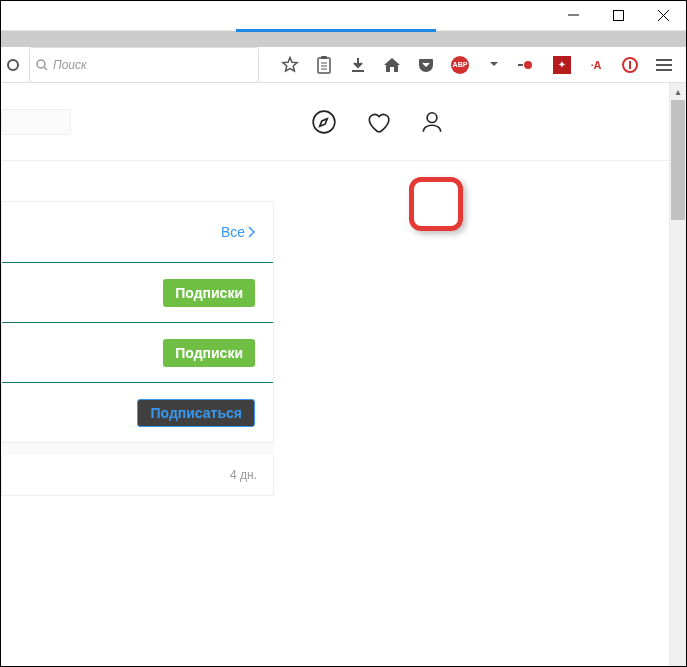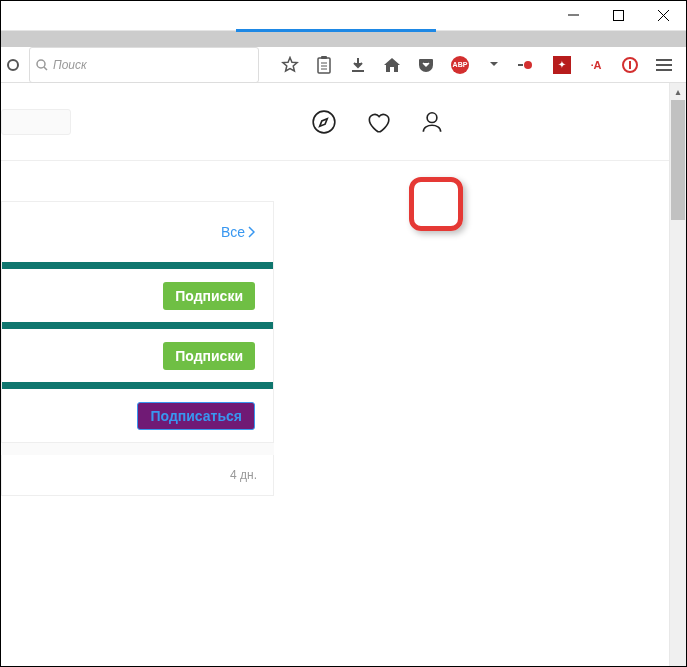--- a/index.html
+++ b/index.html
@@ -39,25 +39,25 @@
   .app-header { height:78px; border-bottom:1px solid #eee; display:flex; align-items:center; justify-content:space-between; padding:0 24px 0 0; }
   .search-field { width:70px; height:26px; border:1px solid #eee; background:#fafafa; border-radius:3px; margin-left:0; }
   .nav-icons { display:flex; gap:28px; align-items:center; padding-right: 200px; }
   .nav-icons svg { display:block; }
   .highlight { position:absolute; left:408px; top:94px; width:54px; height:54px; border:5px solid #e53935; border-radius:12px; box-shadow: 3px 3px 6px rgba(0,0,0,0.25); pointer-events:none; }
 
   
   .feed { width:273px; background:#fafafa; margin-top:40px; }
   .panel { background:#fff; border:1px solid #eee; border-top:none; }
   .panel:first-child{border-top:1px solid #eee;}
-  .row { height:60px; display:flex; align-items:center; justify-content:flex-end; padding:0 18px; border-top:7px solid #0f766e; }
+  .row { height:60px; display:flex; align-items:center; justify-content:flex-end; padding:0 18px; border-top:1px solid #0f766e; }
   .row.first{border-top:none;}
   .all-link { color:#3897f0; font-size:14px; display:flex; align-items:center; gap:2px;}
   .btn-green { background:#6fbf44; color:#fff; border:none; border-radius:3px; padding:6px 12px; font-size:14px; font-weight:bold; }
-  .btn-outline { background:#701a75; color:#3897f0; border:1px solid #3897f0; border-radius:3px; padding:5px 12px; font-size:14px; font-weight:bold; }
+  .btn-outline { background:#404040; color:#3897f0; border:1px solid #3897f0; border-radius:3px; padding:5px 12px; font-size:14px; font-weight:bold; }
   .time-row { height:40px; display:flex; align-items:center; justify-content:flex-end; padding:0 16px; color:#999; font-size:12px; }
   .gap { height:12px; background:#fafafa; }
 
 </style>
 </head>
 <body>
 
 <div class="titlebar">
   <div class="win-btn">
     <svg width="11" height="11">

